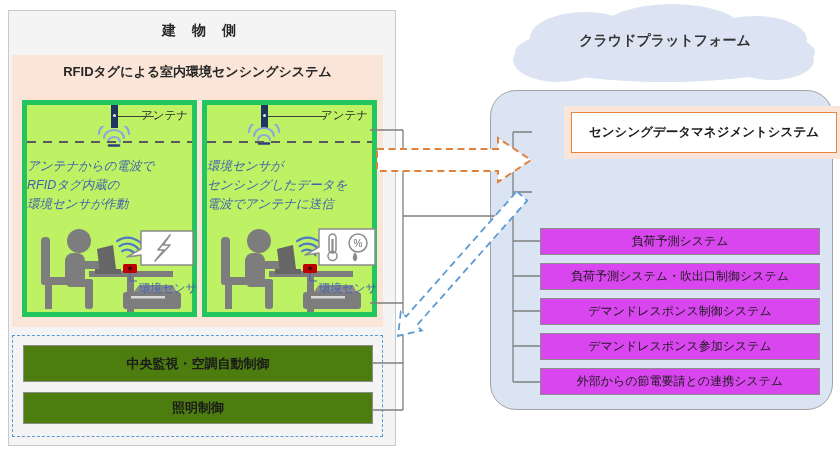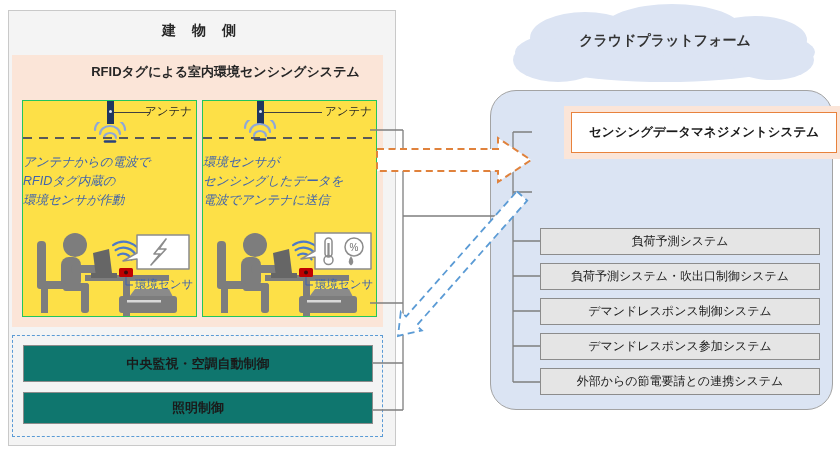--- a/index.html
+++ b/index.html
@@ -6,46 +6,46 @@
   *{box-sizing:border-box;}
   .stage{position:relative;width:840px;height:451px;background:#fff;overflow:hidden;
          font-family:"Liberation Sans",sans-serif;color:#1a1a1a;}
   .abs{position:absolute;}
   .center{display:flex;align-items:center;justify-content:center;text-align:center;}
 
   
   .building{left:8px;top:10px;width:388px;height:436px;background:#f4f4f4;border:1px solid #c9c9c9;}
   .building-title{left:8px;top:22px;width:388px;font-size:14px;font-weight:bold;letter-spacing:6px;color:#262626;}
   .rfid{left:12px;top:55px;width:371px;height:272px;background:#fbe5d8;}
-  .rfid-title{left:12px;top:63px;width:371px;font-size:13px;font-weight:bold;color:#262626;margin-left:28px;}
-  .panel{width:175px;height:217px;background:#fde047;border:1px solid #22c55e;top:100px;}
+  .rfid-title{left:12px;top:63px;width:371px;font-size:13px;font-weight:bold;color:#262626;}
+  .panel{width:175px;height:217px;background:#bef264;border:5px solid #22c55e;top:100px;}
   .panel.p1{left:22px;} .panel.p2{left:202px;}
   .ant-icon{width:7px;height:23px;background:#1f3660;top:0;}
   .ant-dot{width:3px;height:3px;border-radius:50%;background:#dfe6f5;left:2px;top:9px;}
   .ant-line{height:1px;background:#404040;top:11px;}
   .ant-label{top:3px;right:4px;font-size:11.5px;color:#262626;}
   .ceiling{left:0;top:36px;width:100%;height:2px;
            background:repeating-linear-gradient(90deg,#595959 0 9px,transparent 9px 16px);}
   .desc{left:0;top:52px;width:100%;text-align:left;font-size:12.5px;line-height:19px;color:#4063ac;font-style:italic;}
   .desc span{display:block;}
   .sensor-label{font-size:11.5px;color:#4063ac;top:176px;left:112px;white-space:nowrap;}
   .illus{left:0;bottom:0;width:175px;height:97px;}
 
   
   .ctrl-group{left:12px;top:335px;width:371px;height:102px;border:1.5px dashed #5b9bd5;}
-  .ctrl-box{left:23px;width:350px;background:#0f766e;border:1px solid #8c8c8c;font-size:13px;font-weight:bold;}
+  .ctrl-box{left:23px;width:350px;background:#4d7c0f;border:1px solid #8c8c8c;font-size:13px;font-weight:bold;}
   .ctrl-a{top:345px;height:37px;} .ctrl-b{top:392px;height:32px;}
 
   
   .cloud-svg{left:500px;top:2px;}
   .cloud-title{left:500px;top:32px;width:330px;font-size:14px;font-weight:bold;color:#333;}
   .platform{left:490px;top:90px;width:343px;height:320px;background:#dbe4f3;border:1px solid #a3a3a3;border-radius:26px;}
   .sys-halo{left:532px;width:280px;height:53px;background:#fbe5d8;padding:6px 7px;margin-left:32px;}
   .sys-inner{width:100%;height:100%;background:#fff;border:1.5px solid #e8823c;font-size:12.5px;font-weight:bold;}
-  .sys-plain{left:540px;width:280px;height:27px;background:#e5e5e5;border:1px solid #8c8c8c;font-size:12px;}
+  .sys-plain{left:540px;width:280px;height:27px;background:#d946ef;border:1px solid #8c8c8c;font-size:12px;}
 
   svg.overlay{position:absolute;left:0;top:0;pointer-events:none;}
 </style>
 </head>
 <body>
 
 <div class="stage">
 
   <div class="abs building"></div>
   <div class="abs center building-title">建 物 側</div>

